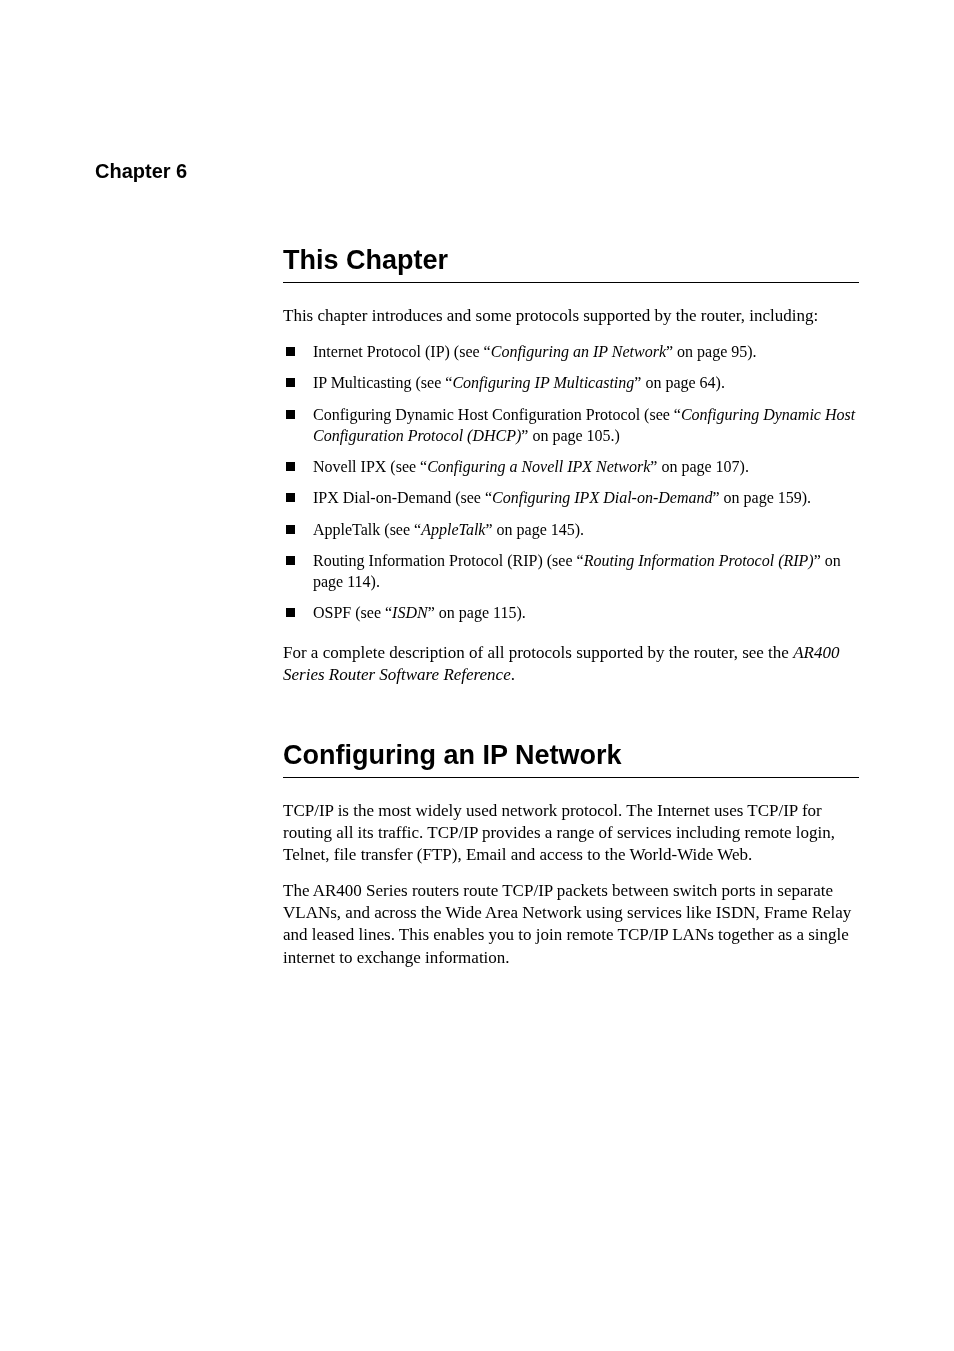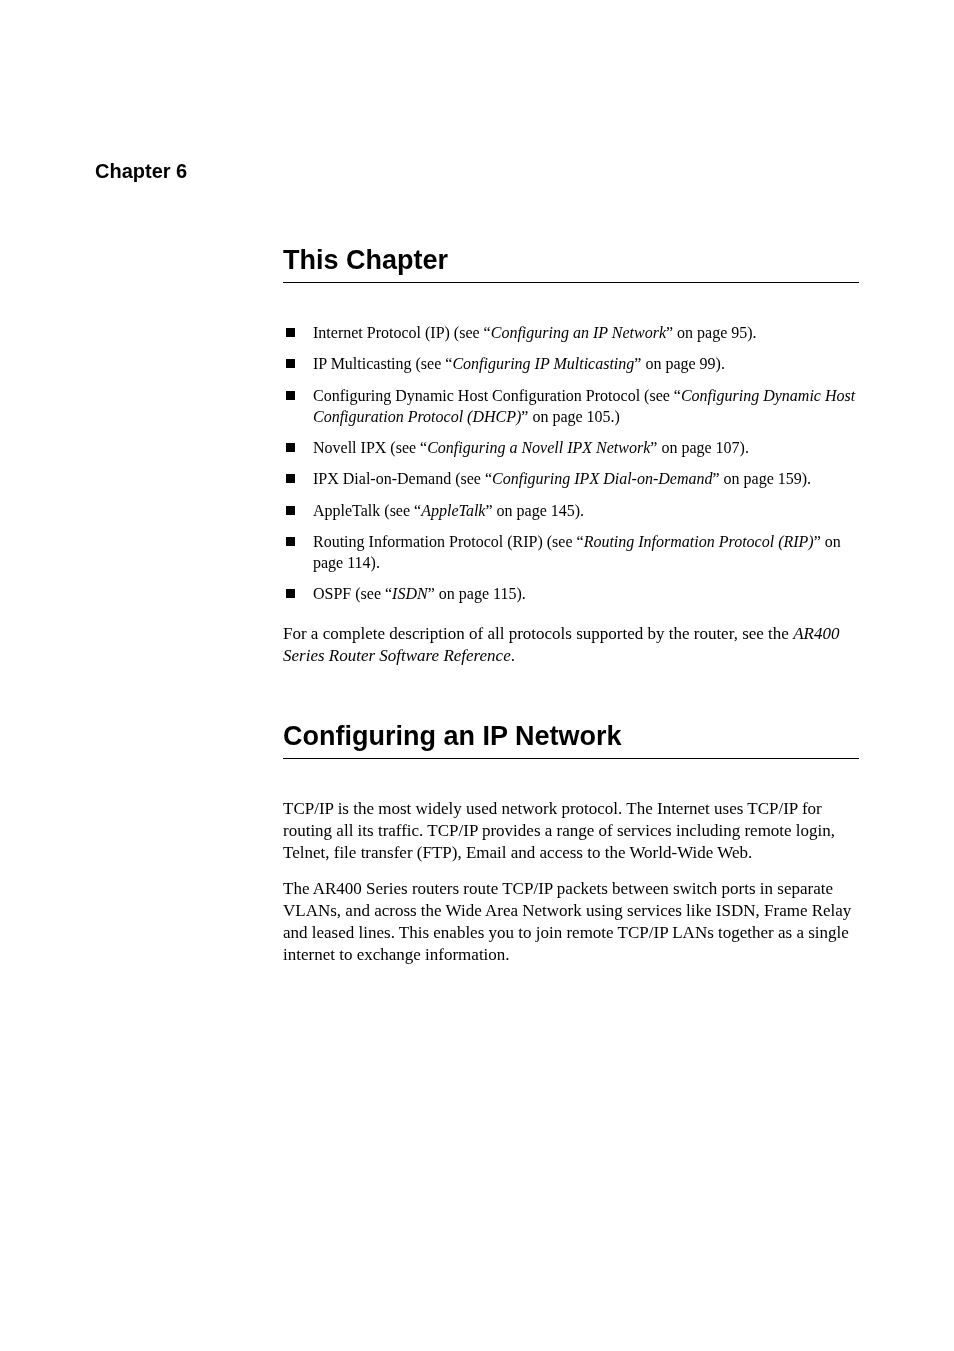--- a/index.html
+++ b/index.html
@@ -32,21 +32,21 @@
   }
   .body-col {
     margin-left: 188px;
   }
   .section-heading {
     font-family: "Segoe UI", "Helvetica Neue", Arial, sans-serif;
     font-weight: 700;
     font-size: 27px;
     border-bottom: 1.5px solid #000;
     padding-bottom: 6px;
-    margin-bottom: 39px;
+    margin-bottom: 22px;
     margin-top: 0;
   }
   .section-heading.spaced {
     margin-top: 54px;
   }
   p.body {
     font-size: 17px;
     line-height: 1.3;
     margin: 0 0 14px 0;
   }
@@ -79,29 +79,30 @@
 <body>
 
 <div class="page">
 
   <div class="chapter-label">Chapter 6</div>
 
   <div class="body-col">
 
     <h2 class="section-heading">This Chapter</h2>
 
+    <p class="body">This chapter introduces and some protocols supported by the router, including:</p>
 
     <ul class="bullets">
       <li>
         <span class="sq"></span>
         <span>Internet Protocol (IP) (see “</span><span class="ital">Configuring an IP Network</span><span>” on page 95).</span>
       </li>
       <li>
         <span class="sq"></span>
-        <span>IP Multicasting (see “</span><span class="ital">Configuring IP Multicasting</span><span>” on page 99).</span>
+        <span>IP Multicasting (see “</span><span class="ital">Configuring IP Multicasting</span><span>” on page 64).</span>
       </li>
       <li>
         <span class="sq"></span>
         <span>Configuring Dynamic Host Configuration Protocol (see “</span><span class="ital">Configuring Dynamic Host Configuration Protocol (DHCP)</span><span>” on page 105.)</span>
       </li>
       <li>
         <span class="sq"></span>
         <span>Novell IPX (see “</span><span class="ital">Configuring a Novell IPX Network</span><span>” on page 107).</span>
       </li>
       <li>

